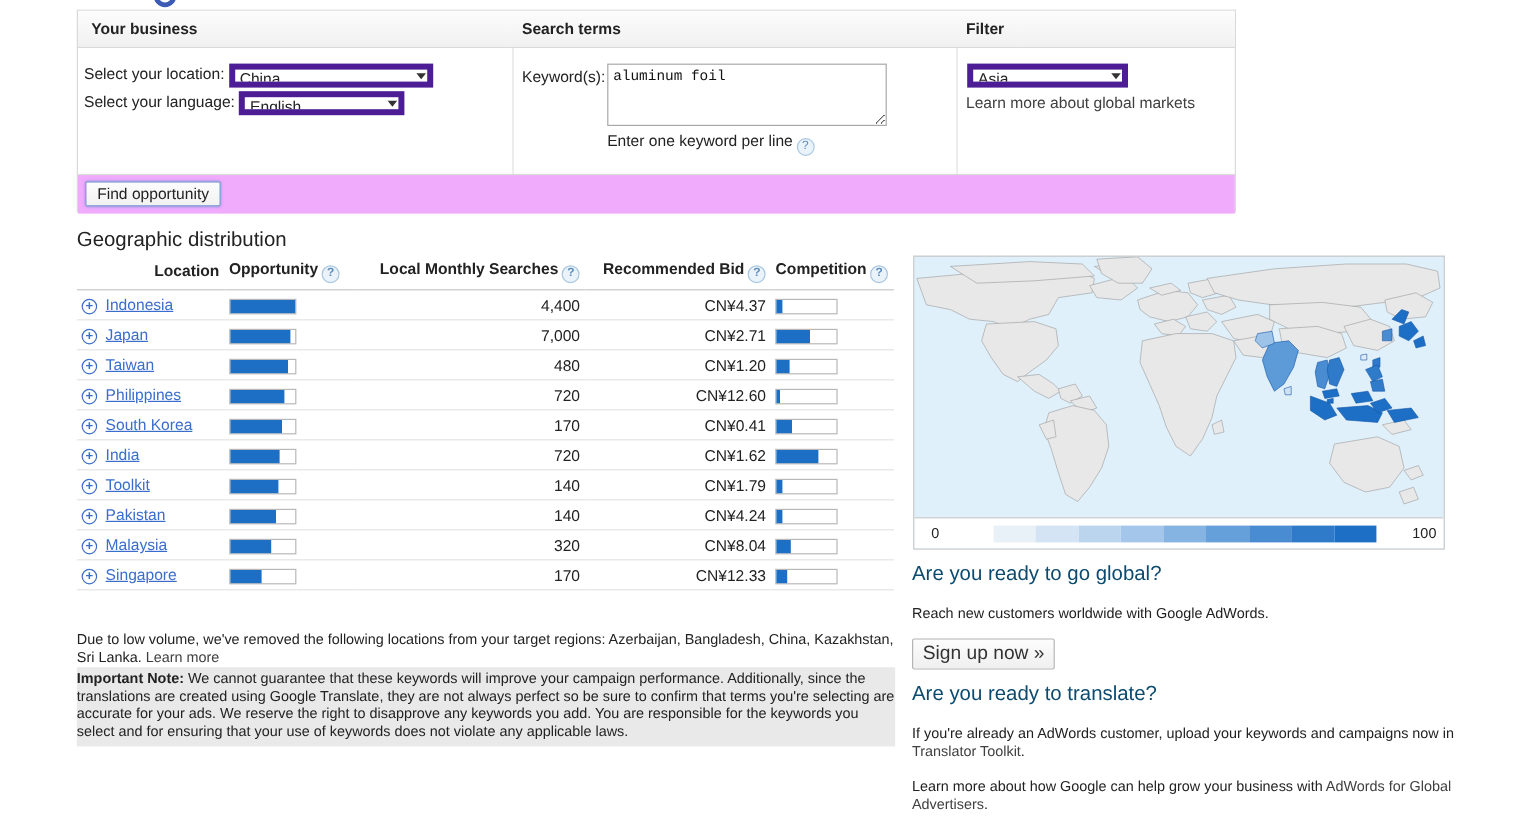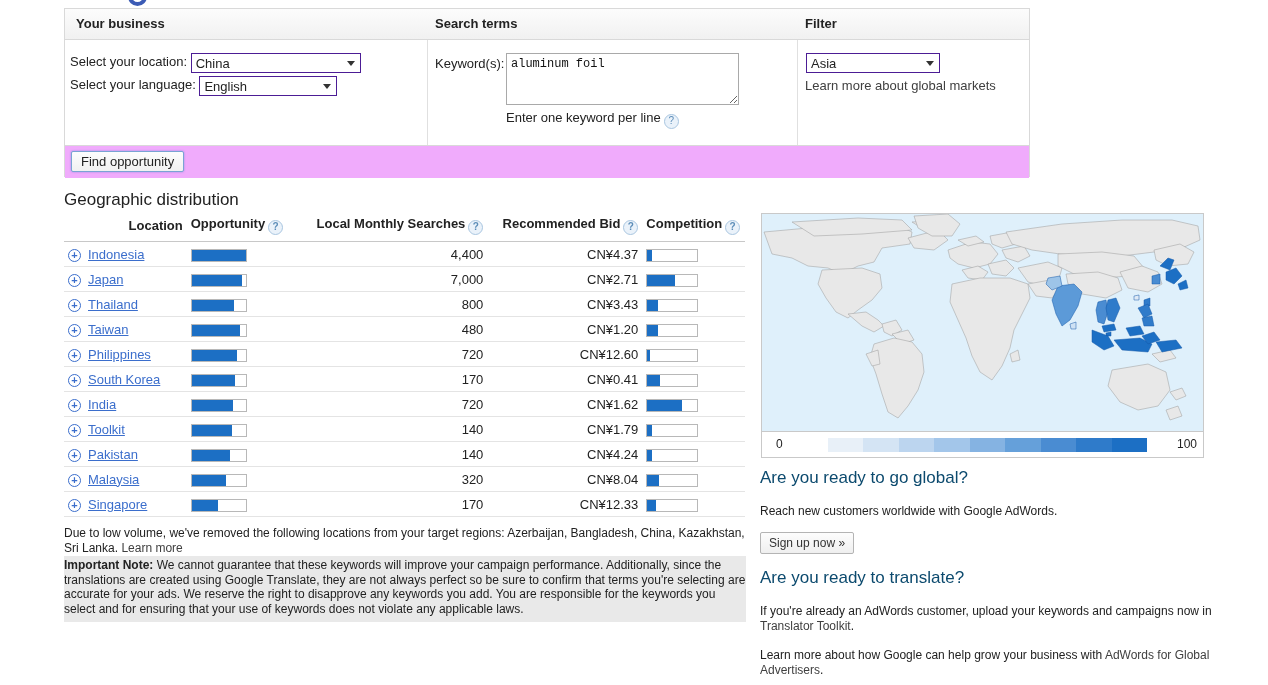--- a/index.html
+++ b/index.html
@@ -49,21 +49,21 @@
   #sep2 { left:732px; }
 
   .field-row { position:absolute; left:5px; white-space:nowrap; }
   #loc-row  { top:13px; }
   #lang-row { top:36px; }
   .field-lbl { display:inline-block; font-size:13px; color:#222; }
 
   select.gsel {
     font-family:"Liberation Sans", sans-serif;
     font-size:13px; color:#222;
-    border:1px solid #4c1d95; background:#fff;
+    border:5px solid #4c1d95; background:#fff;
     height:20px; padding:0 2px 0 4px;
     box-sizing:border-box; vertical-align:middle;
     -webkit-appearance:none; appearance:none;
   }
   .selwrap { position:relative; display:inline-block; vertical-align:middle; }
   .selwrap .arr {
     position:absolute; right:6px; top:50%; margin-top:-2px;
     width:0; height:0; border-left:4px solid transparent;
     border-right:4px solid transparent; border-top:5px solid #333;
     pointer-events:none;
@@ -199,21 +199,21 @@
   #promo-h2 { top:568px; }
   .promo-p {
     position:absolute; left:760px; width:452px;
     font-size:12px; line-height:15px; color:#222;
   }
   #promo-p1 { top:504px; }
   #promo-p2 { top:604px; }
   #promo-p3 { top:648px; }
   #signup-btn {
     position:absolute; left:760px; top:532px;
-    font-family:"Liberation Sans",sans-serif; font-size:12px; color:#333;
+    font-family:"Liberation Sans",sans-serif; font-size:16px; color:#333;
     background:linear-gradient(#fdfdfd,#efefef);
     border:1px solid #b4b4b4; border-radius:2px;
     padding:3px 8px; cursor:pointer;
   }
 </style>
 </head>
 <body>
 
 <div id="logo-strip">
   <div id="logo-glyph"></div>
@@ -297,27 +297,20 @@
         <td class="c-comp"><span class="meter comp"><i style="width: 9%;"></i></span></td>
       </tr>
       <tr>
         <td class="c-loc"><span class="plus-icon">+</span><a class="loc-name" href="#">Japan</a></td>
         <td class="c-opp"><span class="meter opp"><i style="width: 93%;"></i></span></td>
         <td class="c-sear">7,000</td>
         <td class="c-bid">CN¥2.71</td>
         <td class="c-comp"><span class="meter comp"><i style="width: 56%;"></i></span></td>
       </tr>
       <tr>
-        <td class="c-loc"><span class="plus-icon">+</span><a class="loc-name" href="#">Thailand</a></td>
-        <td class="c-opp"><span class="meter opp"><i style="width: 78%;"></i></span></td>
-        <td class="c-sear">800</td>
-        <td class="c-bid">CN¥3.43</td>
-        <td class="c-comp"><span class="meter comp"><i style="width: 22%;"></i></span></td>
-      </tr>
-      <tr>
         <td class="c-loc"><span class="plus-icon">+</span><a class="loc-name" href="#">Taiwan</a></td>
         <td class="c-opp"><span class="meter opp"><i style="width: 89%;"></i></span></td>
         <td class="c-sear">480</td>
         <td class="c-bid">CN¥1.20</td>
         <td class="c-comp"><span class="meter comp"><i style="width: 22%;"></i></span></td>
       </tr>
       <tr>
         <td class="c-loc"><span class="plus-icon">+</span><a class="loc-name" href="#">Philippines</a></td>
         <td class="c-opp"><span class="meter opp"><i style="width: 84%;"></i></span></td>
         <td class="c-sear">720</td>

